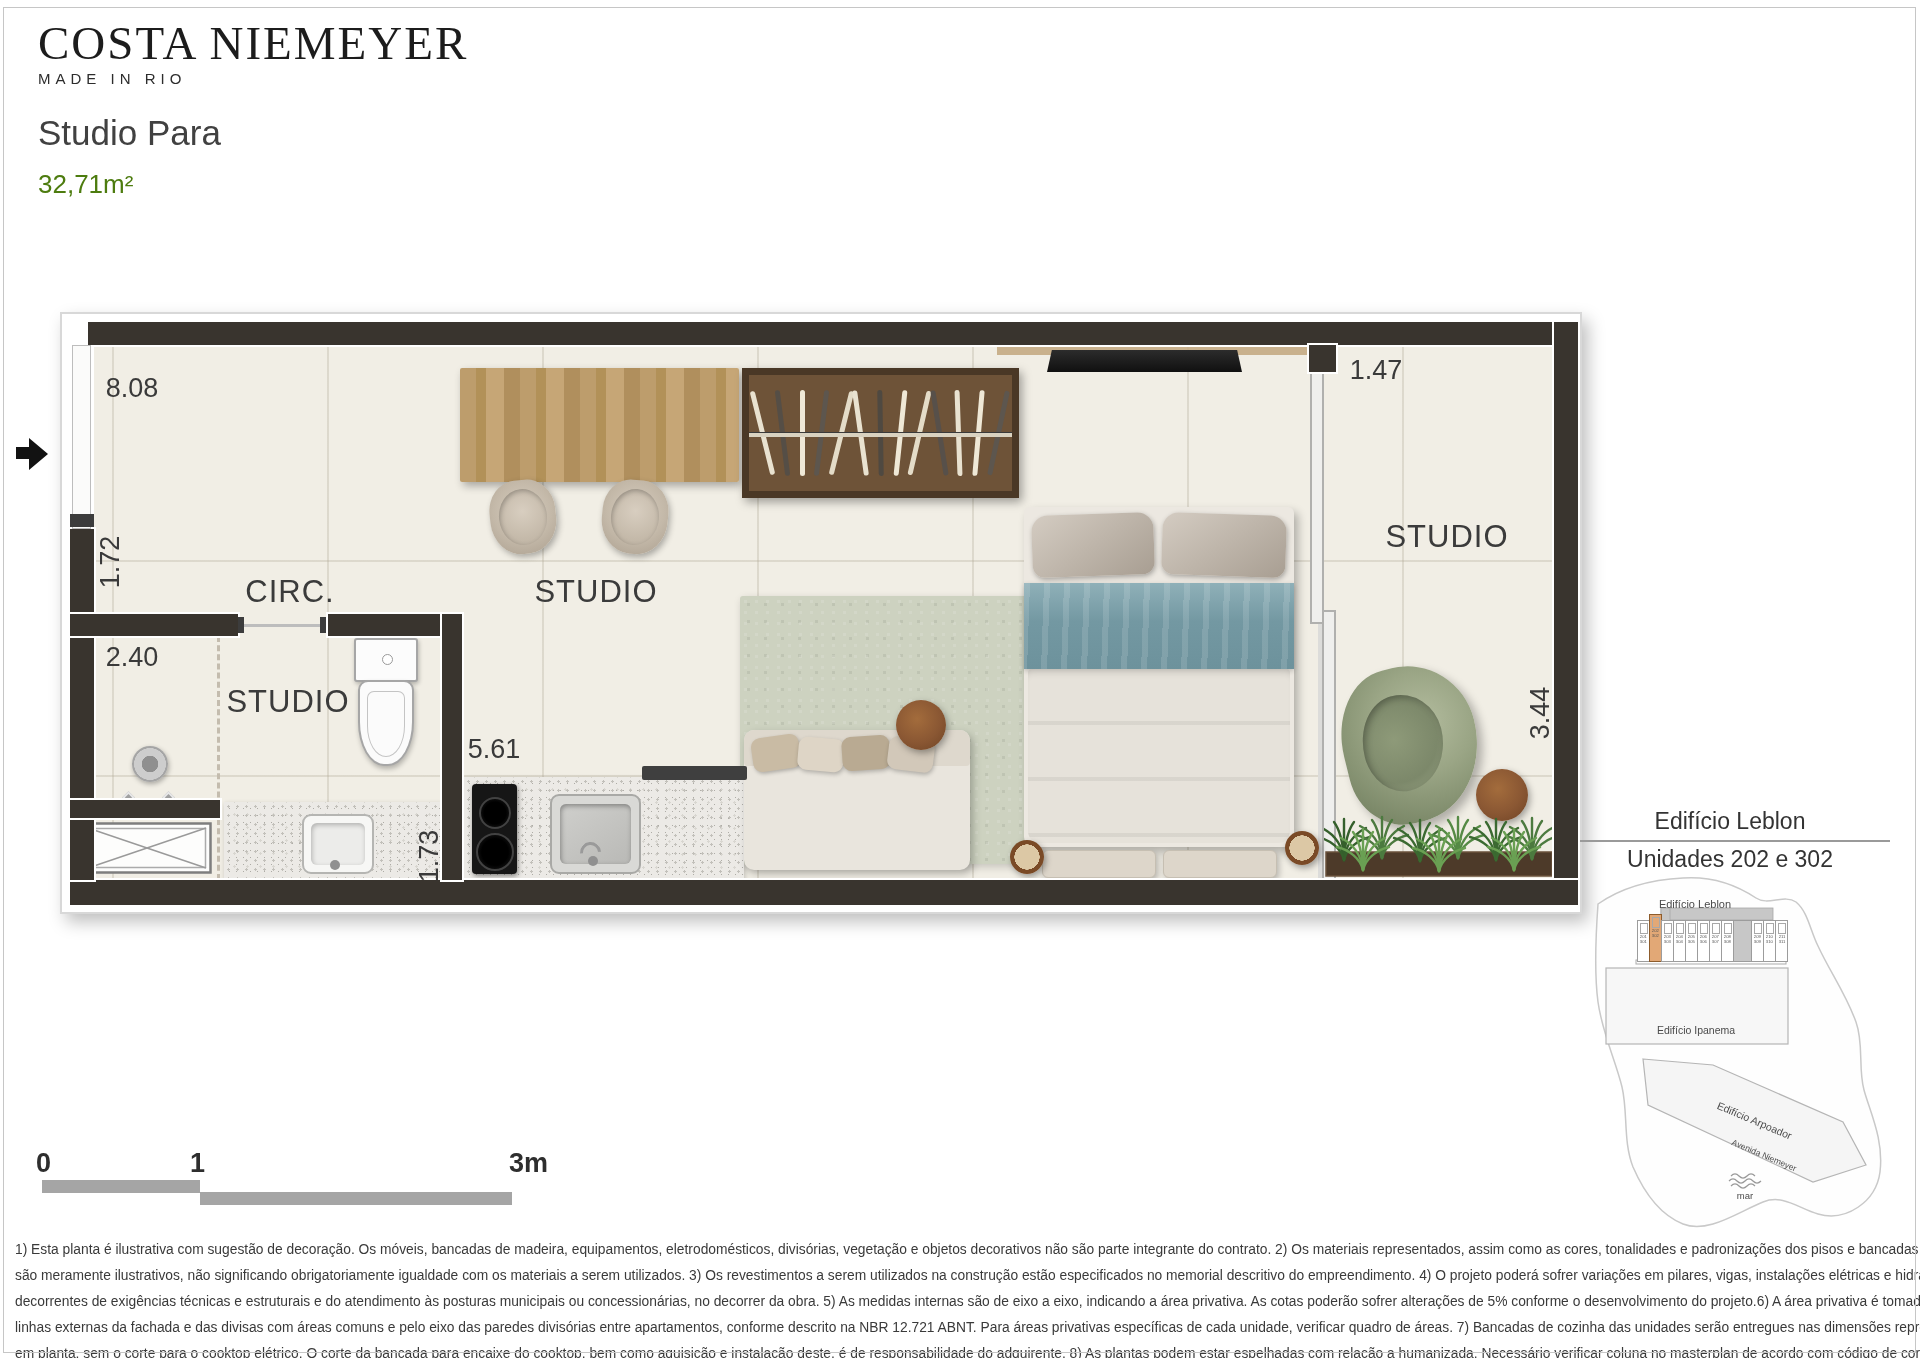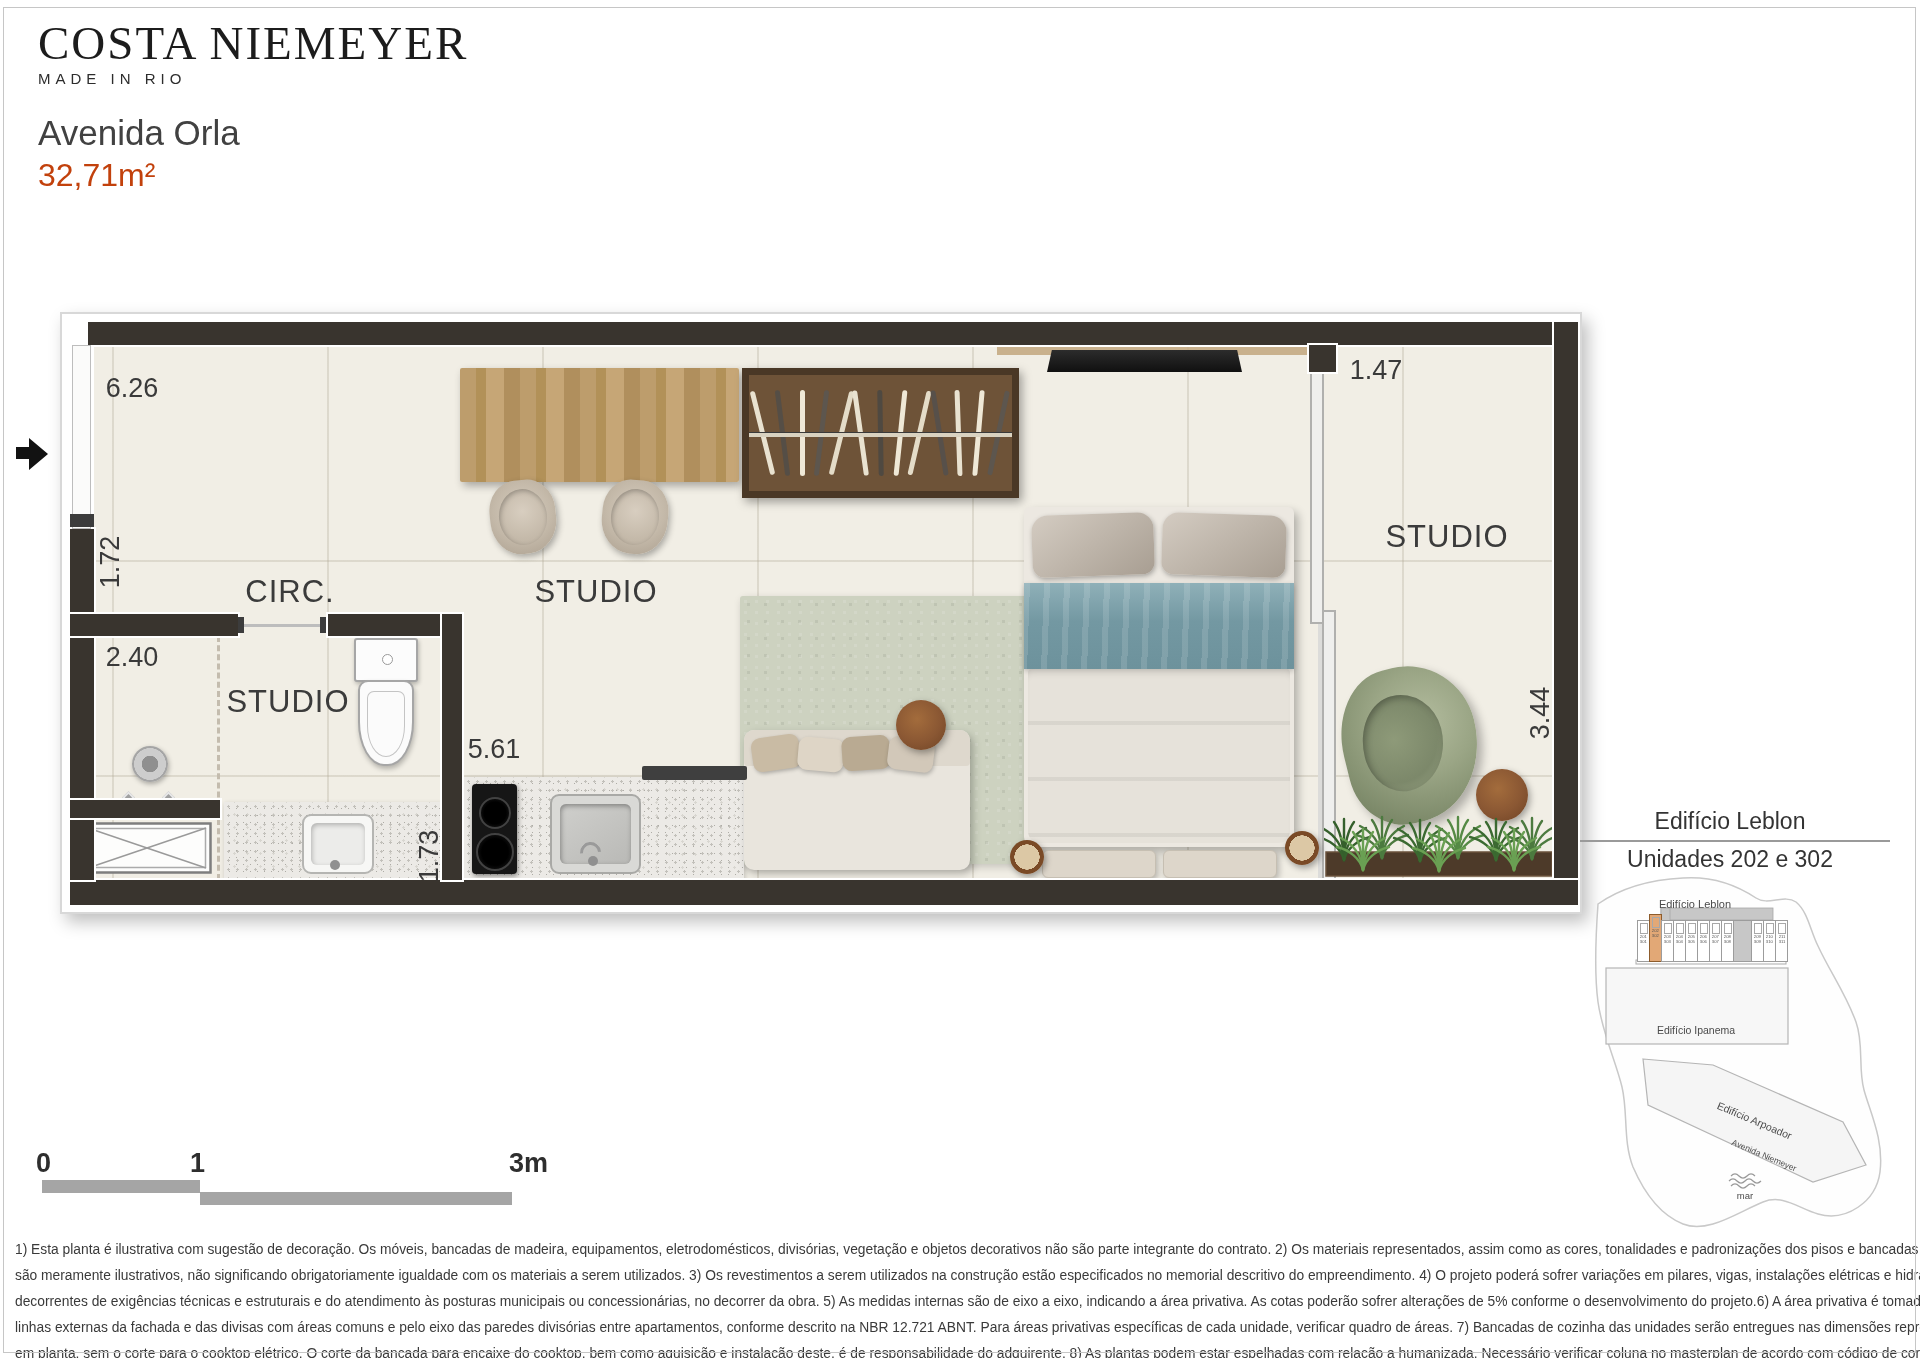--- a/index.html
+++ b/index.html
@@ -8,21 +8,21 @@
   .abs{position:absolute;}
   #page-border{position:absolute;left:3px;top:7px;width:1911px;height:1344px;
                border:1.5px solid #c6c6c6;pointer-events:none;z-index:50;}
 
   
   #header{position:absolute;left:38px;top:16px;width:440px;text-align:left;}
   .brand-name{font-family:"Liberation Serif","DejaVu Serif",serif;font-size:47px;letter-spacing:2px;
               color:#1c1c1c;white-space:nowrap;}
   .brand-tagline{font-size:15px;letter-spacing:5px;color:#2d2d2d;}
   .unit-name{font-size:35px;color:#414141;margin-top:26px;}
-  .unit-area{font-size:32px;color:#c2410c;margin-top:4px;}
+  .unit-area{font-size:26px;color:#4d7c0f;margin-top:16px;}
 
   
   #plan{position:absolute;left:60px;top:312px;width:1518px;height:598px;background:#fff;
         border:2px solid #d8d8d8;box-shadow:6px 8px 16px rgba(0,0,0,.25);}
   #floor{position:absolute;left:32px;top:31px;width:1460px;height:535px;z-index:1;
          background-color:#f1eee5;
          background-image:linear-gradient(to right,rgba(175,168,148,.30) 2px,transparent 2px),
                           linear-gradient(to bottom,rgba(175,168,148,.30) 2px,transparent 2px);
          background-size:215px 215px;background-position:18px 215px;}
   .wall{position:absolute;background:#39342e;box-shadow:0 0 0 2px #fff;z-index:5;}
@@ -163,21 +163,21 @@
 </style>
 </head>
 <body>
 
 <div id="canvas">
   <div id="page-border"></div>
 
   <div id="header">
     <div class="brand-name">COSTA NIEMEYER</div>
     <div class="brand-tagline">MADE IN RIO</div>
-    <div class="unit-name">Avenida Orla</div>
+    <div class="unit-name">Studio Para</div>
     <div class="unit-area">32,71m²</div>
   </div>
 
   <div class="entry-arrow">
     <i class="tail"></i>
     <i class="head"></i>
   </div>
 
   <div id="plan">
     <div id="floor"></div>
@@ -280,21 +280,21 @@
       <use href="#bush" x="39" y="26" style="color:#6aa053"></use>
       <use href="#bush" x="115" y="27" style="color:#6aa053"></use>
       <use href="#bush" x="190" y="26" style="color:#6aa053"></use>
     </svg>
 
     <div class="room-label" style="left:228px;top:278px;">CIRC.</div>
     <div class="room-label" style="left:534px;top:278px;">STUDIO</div>
     <div class="room-label" style="left:226px;top:388px;">STUDIO</div>
     <div class="room-label" style="left:1385px;top:223px;">STUDIO</div>
 
-    <div class="dim" style="left:70px;top:74px;">6.26</div>
+    <div class="dim" style="left:70px;top:74px;">8.08</div>
     <div class="dim" style="left:1314px;top:56px;">1.47</div>
     <div class="dim v" style="left:48px;top:248px;">1.72</div>
     <div class="dim" style="left:70px;top:343px;">2.40</div>
     <div class="dim" style="left:432px;top:435px;">5.61</div>
     <div class="dim v" style="left:367px;top:542px;">1.73</div>
     <div class="dim v" style="left:1478px;top:399px;">3.44</div>
   </div>
 
   <div id="legend">
     <div class="t1">Edifício Leblon</div>

